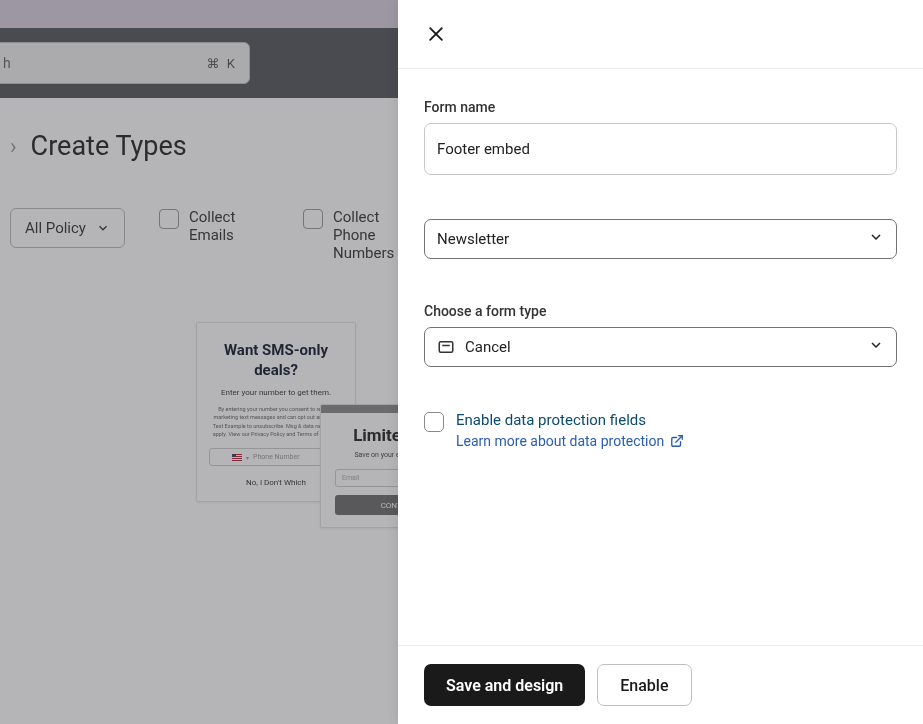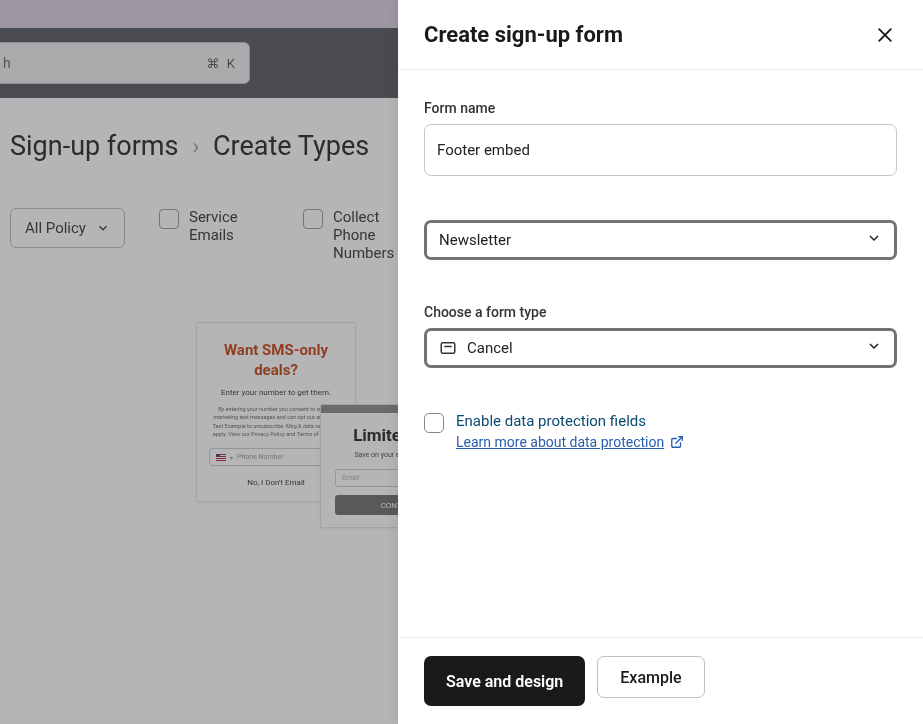--- a/index.html
+++ b/index.html
@@ -116,33 +116,33 @@
     }
     .thumb-a {
       left: 16px;
       top: 0;
       width: 160px;
       padding: 18px 12px 14px 12px;
     }
     .thumb-a .hl {
       font-size: 15px;
       font-weight: 700;
-      color: #c2410c;
+      color: #0f172a;
       line-height: 1.3;
       margin-bottom: 8px;
     }
     .thumb-a .sub { font-size: 8px; margin-bottom: 8px; color:#333;}
     .thumb-a .fine { font-size: 5.5px; line-height: 1.5; color:#666; margin-bottom:10px;}
     .thumb-a .phone {
       border: 1px solid #ccc;
       border-radius: 3px;
       height: 18px;
       display: flex;
       align-items: center;
-      padding: 0 6px;
+      padding: 0 22px;
       font-size: 7px;
       color: #999;
       gap: 4px;
       margin-bottom: 12px;
     }
     .thumb-a .flag {
       width: 10px; height: 7px;
       background: linear-gradient(to bottom, #b22234 14%, #fff 14% 28%, #b22234 28% 42%, #fff 42% 57%, #b22234 57% 71%, #fff 71% 85%, #b22234 85%);
       position: relative;
     }
@@ -245,21 +245,21 @@
       border-radius: 7px;
       padding: 0 12px;
       font-size: 15px;
       color: #222;
       outline: none;
       font-family: inherit;
     }
     .select {
       width: 100%;
       height: 40px;
-      border: 3px solid #737373;
+      border: 1px solid #737373;
       border-radius: 7px;
       padding: 0 40px 0 12px;
       font-size: 15px;
       color: #222;
       display: flex;
       align-items: center;
       position: relative;
       cursor: pointer;
       background: #fff;
     }
@@ -296,36 +296,35 @@
       font-size: 15px;
       color: #0c4a6e;
     }
     .learn-link {
       font-size: 14px;
       color: #2a5db0;
       display: inline-flex;
       align-items: center;
       gap: 6px;
       cursor: pointer;
-      text-decoration: underline;
     }
     .learn-link svg { color: #2a5db0; }
     .panel-footer {
       border-top: 1px solid #ececec;
       padding: 18px 26px;
       display: flex;
       gap: 12px;
     }
     .btn-primary {
       background: #1a1a1a;
       color: #fff;
       border: none;
       border-radius: 7px;
       padding: 0 22px;
-      height: 50px;
+      height: 42px;
       font-size: 16px;
       font-weight: 600;
       cursor: pointer;
       font-family: inherit;
     }
     .btn-secondary {
       background: #fff;
       color: #1a1a1a;
       border: 1px solid #bfbfbf;
       border-radius: 7px;
@@ -345,70 +344,68 @@
     <span>You're in </span><span class="bold">Sandbox</span><span> m</span>
   </div>
   <div class="bg-searchbar-wrap">
     <div class="bg-searchbar">
       <span style="flex:1;text-align:left;">h</span>
       <span class="kbd">⌘ K</span>
     </div>
   </div>
   <div class="bg-content">
     <div class="bg-breadcrumb">
-      <span>Sign-up forms</span>
       <span class="chev">›</span>
       <span>Create Types</span>
     </div>
     <div class="bg-filters">
       <div class="bg-types-btn">
         <span>All Policy</span>
         <svg width="14" height="14" viewBox="0 0 24 24" fill="none" stroke="currentColor" stroke-width="2.2">
             <polyline points="6 9 12 15 18 9"></polyline>
           </svg>
       </div>
       <label class="bg-filter-chk">
         <span class="box"></span>
-        <span>Service Emails</span>
+        <span>Collect Emails</span>
       </label>
       <label class="bg-filter-chk">
         <span class="box"></span>
         <span>Collect Phone Numbers</span>
       </label>
     </div>
     <div class="bg-thumbs">
       <div class="thumb-card thumb-a">
         <div class="hl">Want SMS-only deals?</div>
         <div class="sub">Enter your number to get them.</div>
         <div class="fine">By entering your number you consent to receive marketing text messages and can opt out any time. Text Example to unsubscribe. Msg &amp; data rates may apply. View our Privacy Policy and Terms of Service.</div>
         <div class="phone">
           <span class="flag"></span>
           <span style="font-size:6px;">▾</span>
           <span>Phone Number</span>
         </div>
-        <div class="no">No, I Don't Email</div>
+        <div class="no">No, I Don't Which</div>
       </div>
       <div class="thumb-card thumb-b">
         <div class="imgstrip"></div>
         <div class="inner">
           <div class="hl">Limited 10%</div>
           <div class="sub">Save on your email only offer.</div>
           <div class="field">Email</div>
           <div class="btn">CONTINUE</div>
         </div>
       </div>
     </div>
   </div>
 </div>
 
 <div class="dim"></div>
 
 <div class="panel">
   <div class="panel-header">
-    <h2 class="panel-title">Create sign-up form</h2>
     <div class="close-icon">
       <svg width="20" height="20" viewBox="0 0 24 24" fill="none" stroke="currentColor" stroke-width="2.2" stroke-linecap="round">
           <line x1="5" y1="5" x2="19" y2="19"></line>
           <line x1="19" y1="5" x2="5" y2="19"></line>
         </svg>
     </div>
   </div>
 
   <div class="panel-body">
     <div class="field-group">
@@ -456,15 +453,15 @@
               <polyline points="15 3 21 3 21 9"></polyline>
               <line x1="10" y1="14" x2="21" y2="3"></line>
             </svg>
         </a>
       </div>
     </div>
   </div>
 
   <div class="panel-footer">
     <button class="btn-primary">Save and design</button>
-    <button class="btn-secondary">Example</button>
+    <button class="btn-secondary">Enable</button>
   </div>
 </div>
 
 </body></html>

